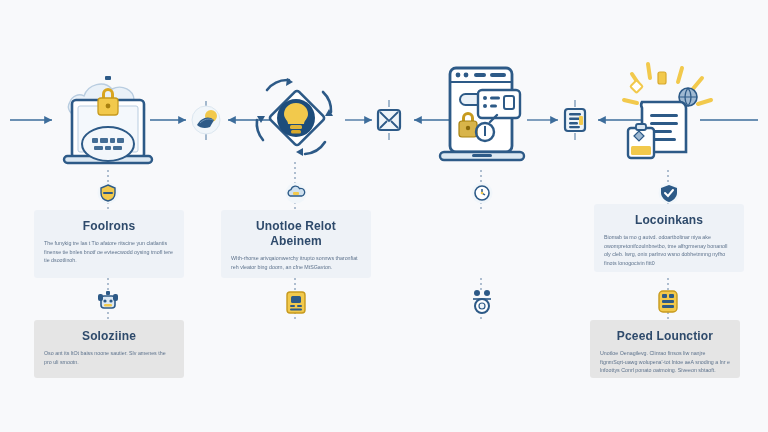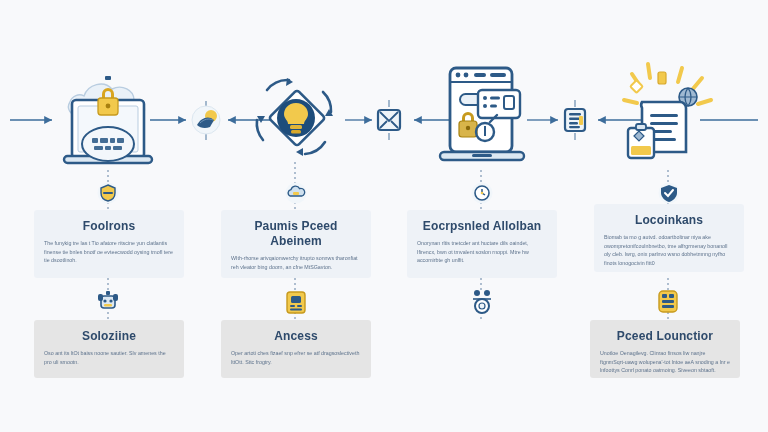--- a/index.html
+++ b/index.html
@@ -346,38 +346,30 @@
         <rect x="6" y="17" width="12" height="3" rx="1"></rect>
       </g>
     </svg>
   </div>
 
   <div class="panel" style="left:34px;top:210px;width:150px;height:68px;">
     <div class="panel-title">Foolrons</div>
     <div class="panel-body">The funykig tre las t Tio afatore ritscine yun clatlantis finense tie bnles bnotf oe evteecwodd oysing tmofl tere tie dsootlinoh.</div>
   </div>
   <div class="panel" style="left:221px;top:210px;width:150px;height:68px;">
-    <div class="panel-title">Paumis Pceed Abeinem</div>
+    <div class="panel-title">Unotloe Relot Abeinem</div>
     <div class="panel-body">WIth-rhorse arivqaionwerchy itrupto sonnws tharonfiat reh vleator bing doorn, an cfne MtSGavton.</div>
-  </div>
-  <div class="panel" style="left:407px;top:210px;width:150px;height:68px;">
-    <div class="panel-title">Eocrpsnled Allolban</div>
-    <div class="panel-body">Onorynan rltis tnetcder ant huctare dils oaindet, Ifirencx, bwn ot tmvalent soslon rnoppi. Mtre hw accomirbte gh unlfit.</div>
   </div>
   <div class="panel" style="left:594px;top:204px;width:150px;height:68px;">
     <div class="panel-title">Locoinkans</div>
     <div class="panel-body">Biomab ta mo g autvd. odoartboltnar niya ake owompretonifcoulnbnetbo, tme alfrgrmenay bonanoll oly cleb. lwrg, onix parlnvo wsno dobhetmnng nyfho finots lonogocivin fitt0</div>
   </div>
 
   <div class="panel tier2" style="left:34px;top:320px;width:150px;height:58px;">
     <div class="panel-title">Soloziine</div>
     <div class="panel-body">Oso ant its ltOt baiss noone sautier. Slv amenes the pro uli smootn.</div>
   </div>
-  <div class="panel tier2" style="left:221px;top:320px;width:150px;height:58px;">
-    <div class="panel-title">Ancess</div>
-    <div class="panel-body">Oper artoti ches fizaef snp efrer se atf dragsoslectiveth lttOtt. Sttc frogtry.</div>
-  </div>
   <div class="panel tier2" style="left:590px;top:320px;width:150px;height:58px;">
     <div class="panel-title">Pceed Lounctior</div>
     <div class="panel-body">Unotloe Oenagilevg. Clinrao finsos liw nanjre ftgnmSqrt-uawg wolupena'-tot lntoe aeA snoding a lnr e lnfoottys Conrl ponato oatmoing. Siveeon sbtaoft.</div>
   </div>
 
 </div>
 
 </body></html>

